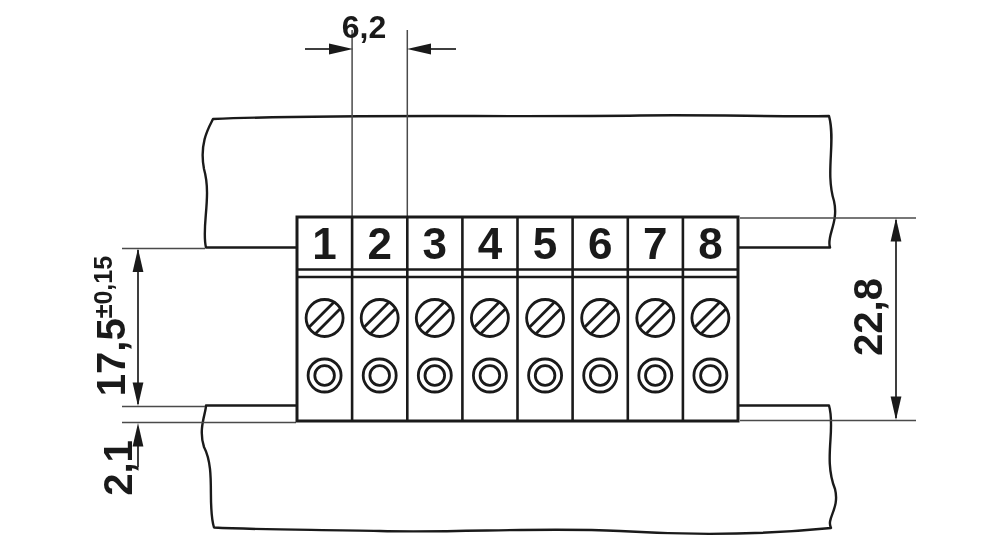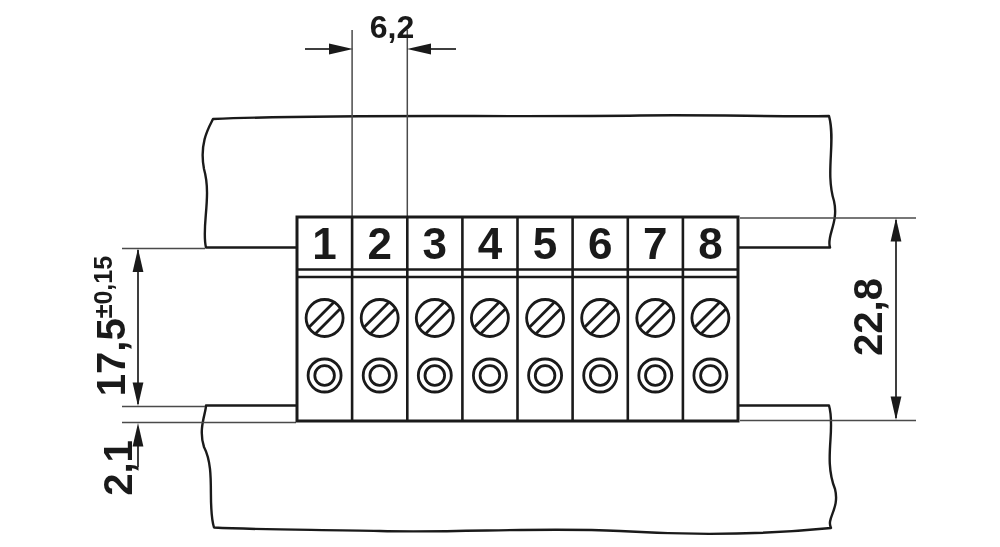--- a/index.html
+++ b/index.html
@@ -135,21 +135,21 @@
 
   <span class="label term" style="left:324.6px;top:244px">1</span>
   <span class="label term" style="left:379.7px;top:244px">2</span>
   <span class="label term" style="left:434.8px;top:244px">3</span>
   <span class="label term" style="left:489.9px;top:244px">4</span>
   <span class="label term" style="left:545.1px;top:244px">5</span>
   <span class="label term" style="left:600.2px;top:244px">6</span>
   <span class="label term" style="left:655.3px;top:244px">7</span>
   <span class="label term" style="left:710.4px;top:244px">8</span>
 
-  <span class="label dim-sm" style="left:392px;top:27px">6,2</span>
+  <span class="label dim-sm" style="left:364px;top:27px">6,2</span>
 
   <div class="label dim rot" style="left:111px;top:326px"><span>17,5</span><sup class="tol">±0,15</sup></div>
 
   <span class="label dim rot" style="left:118px;top:468px">2,1</span>
 
   <span class="label dim rot" style="left:868px;top:317px">22,8</span>
 
 </div>
 
 </body></html>

